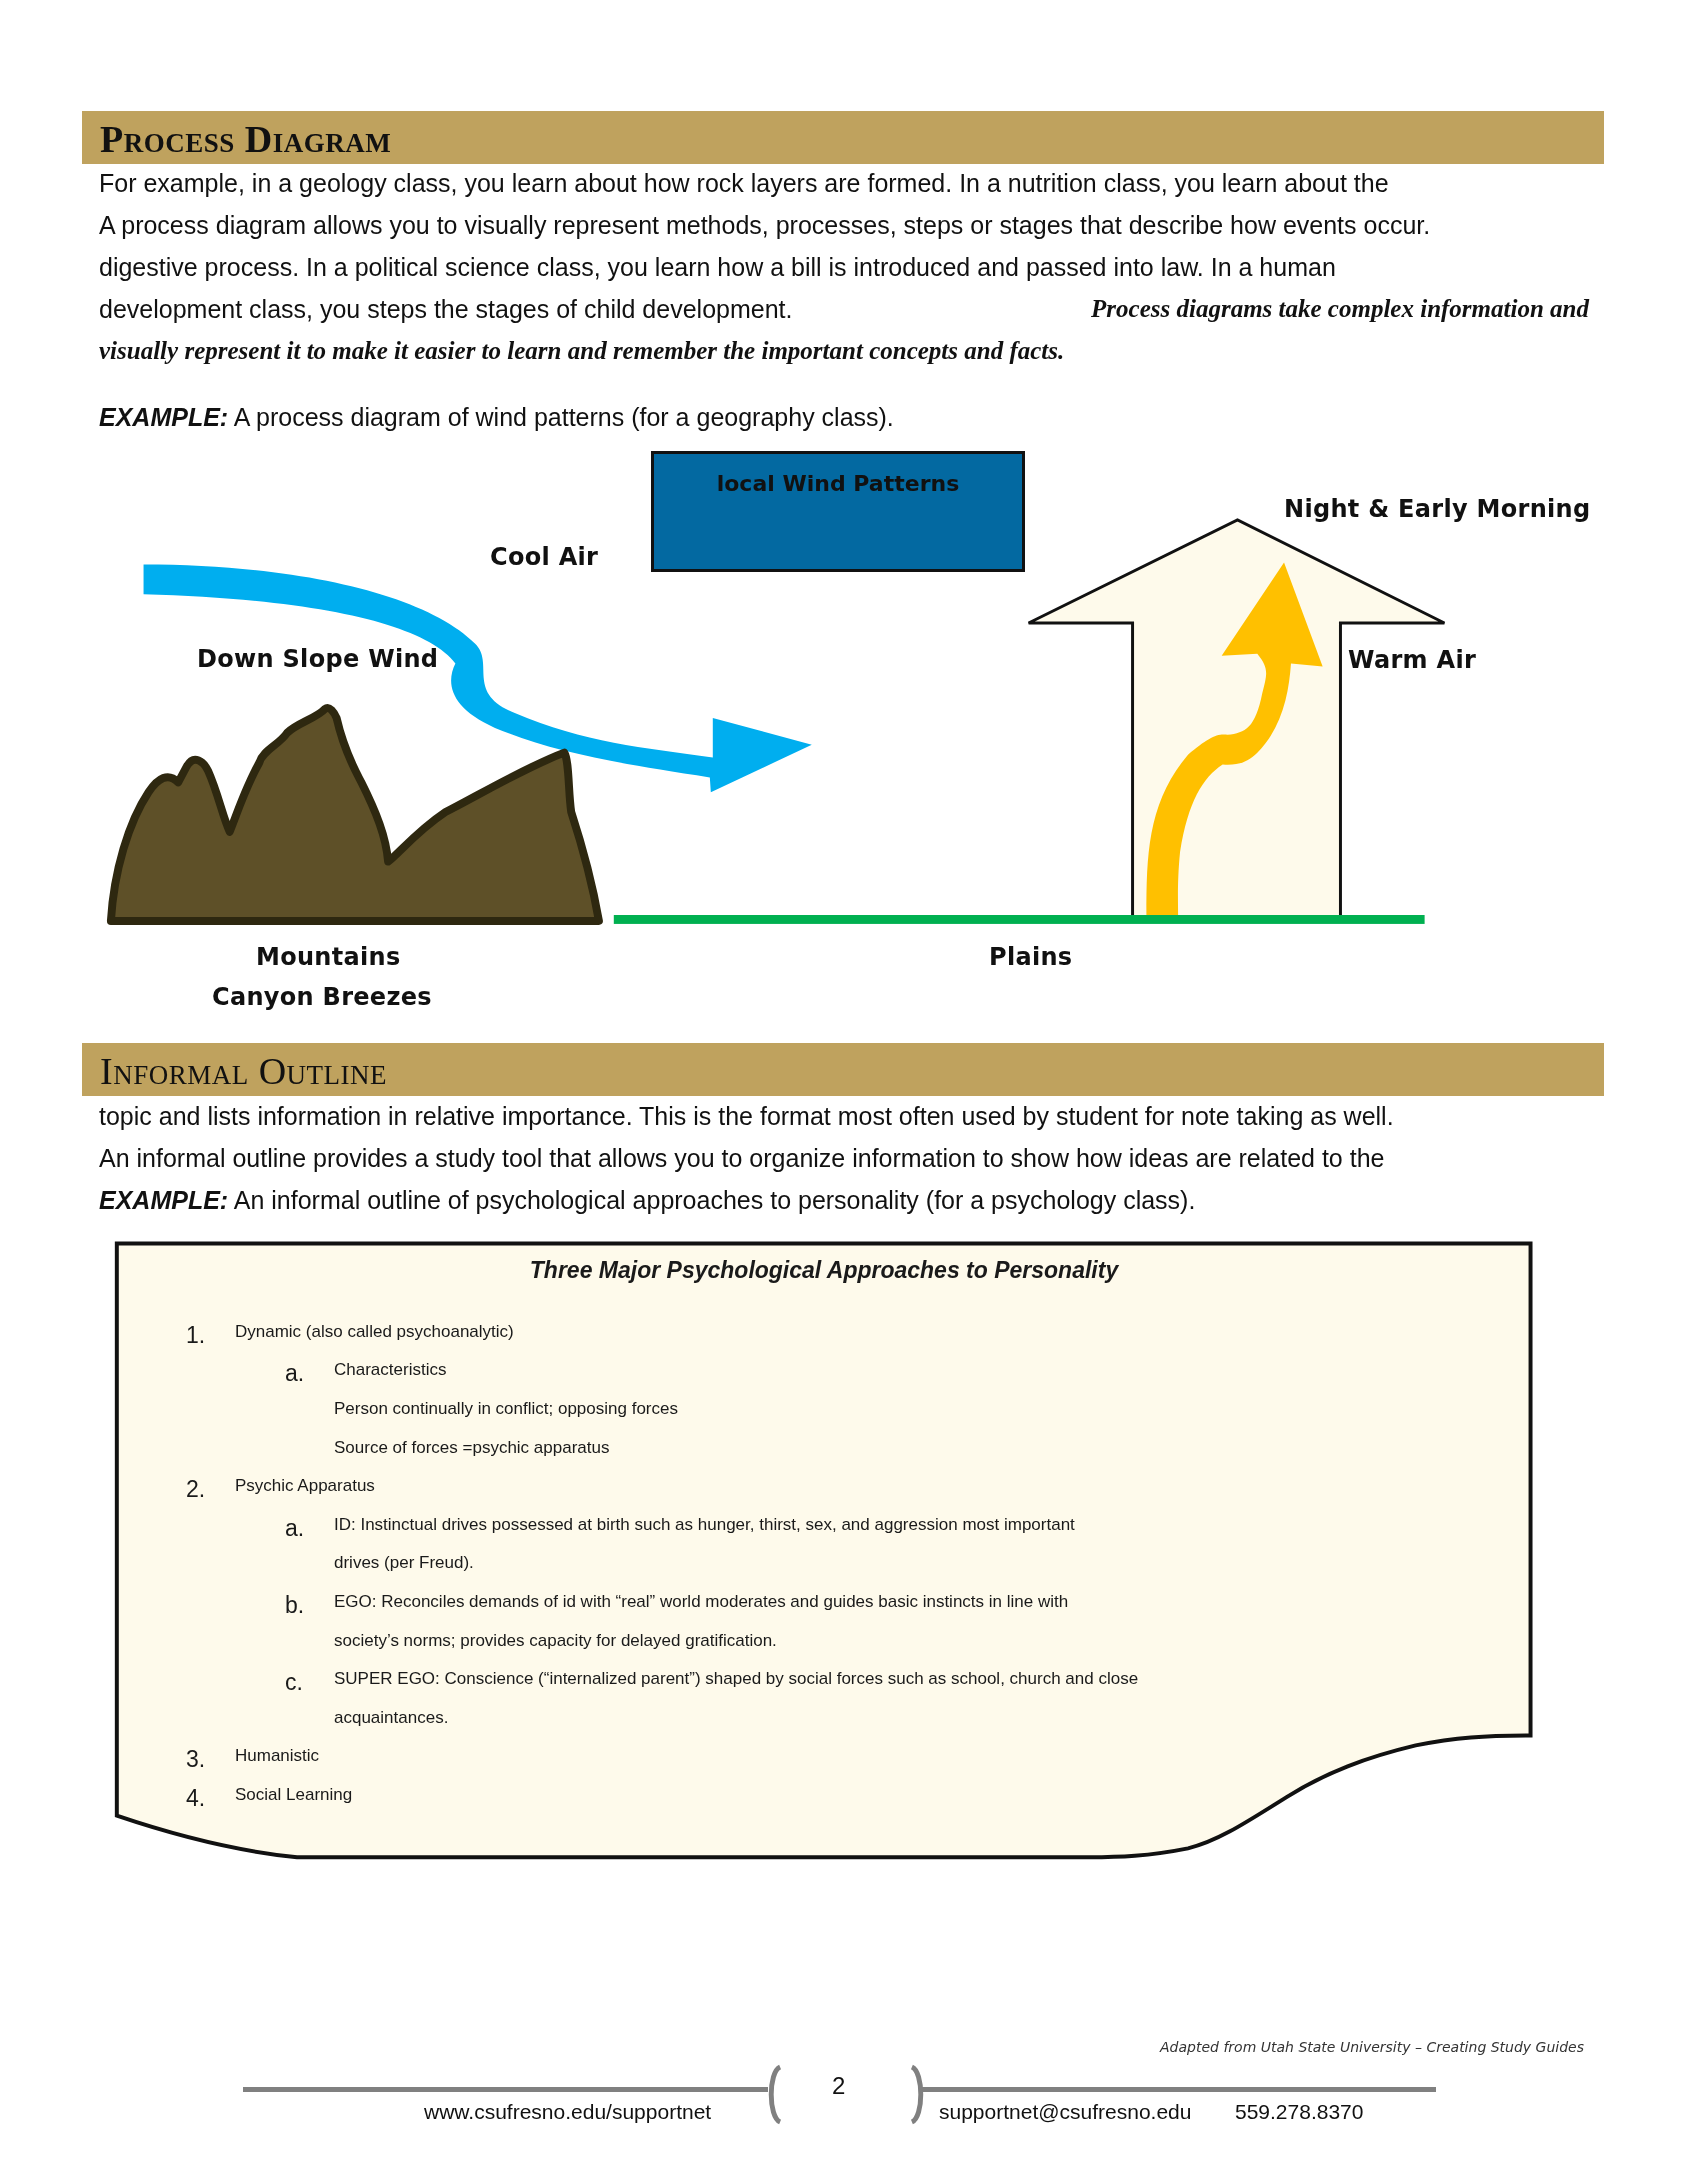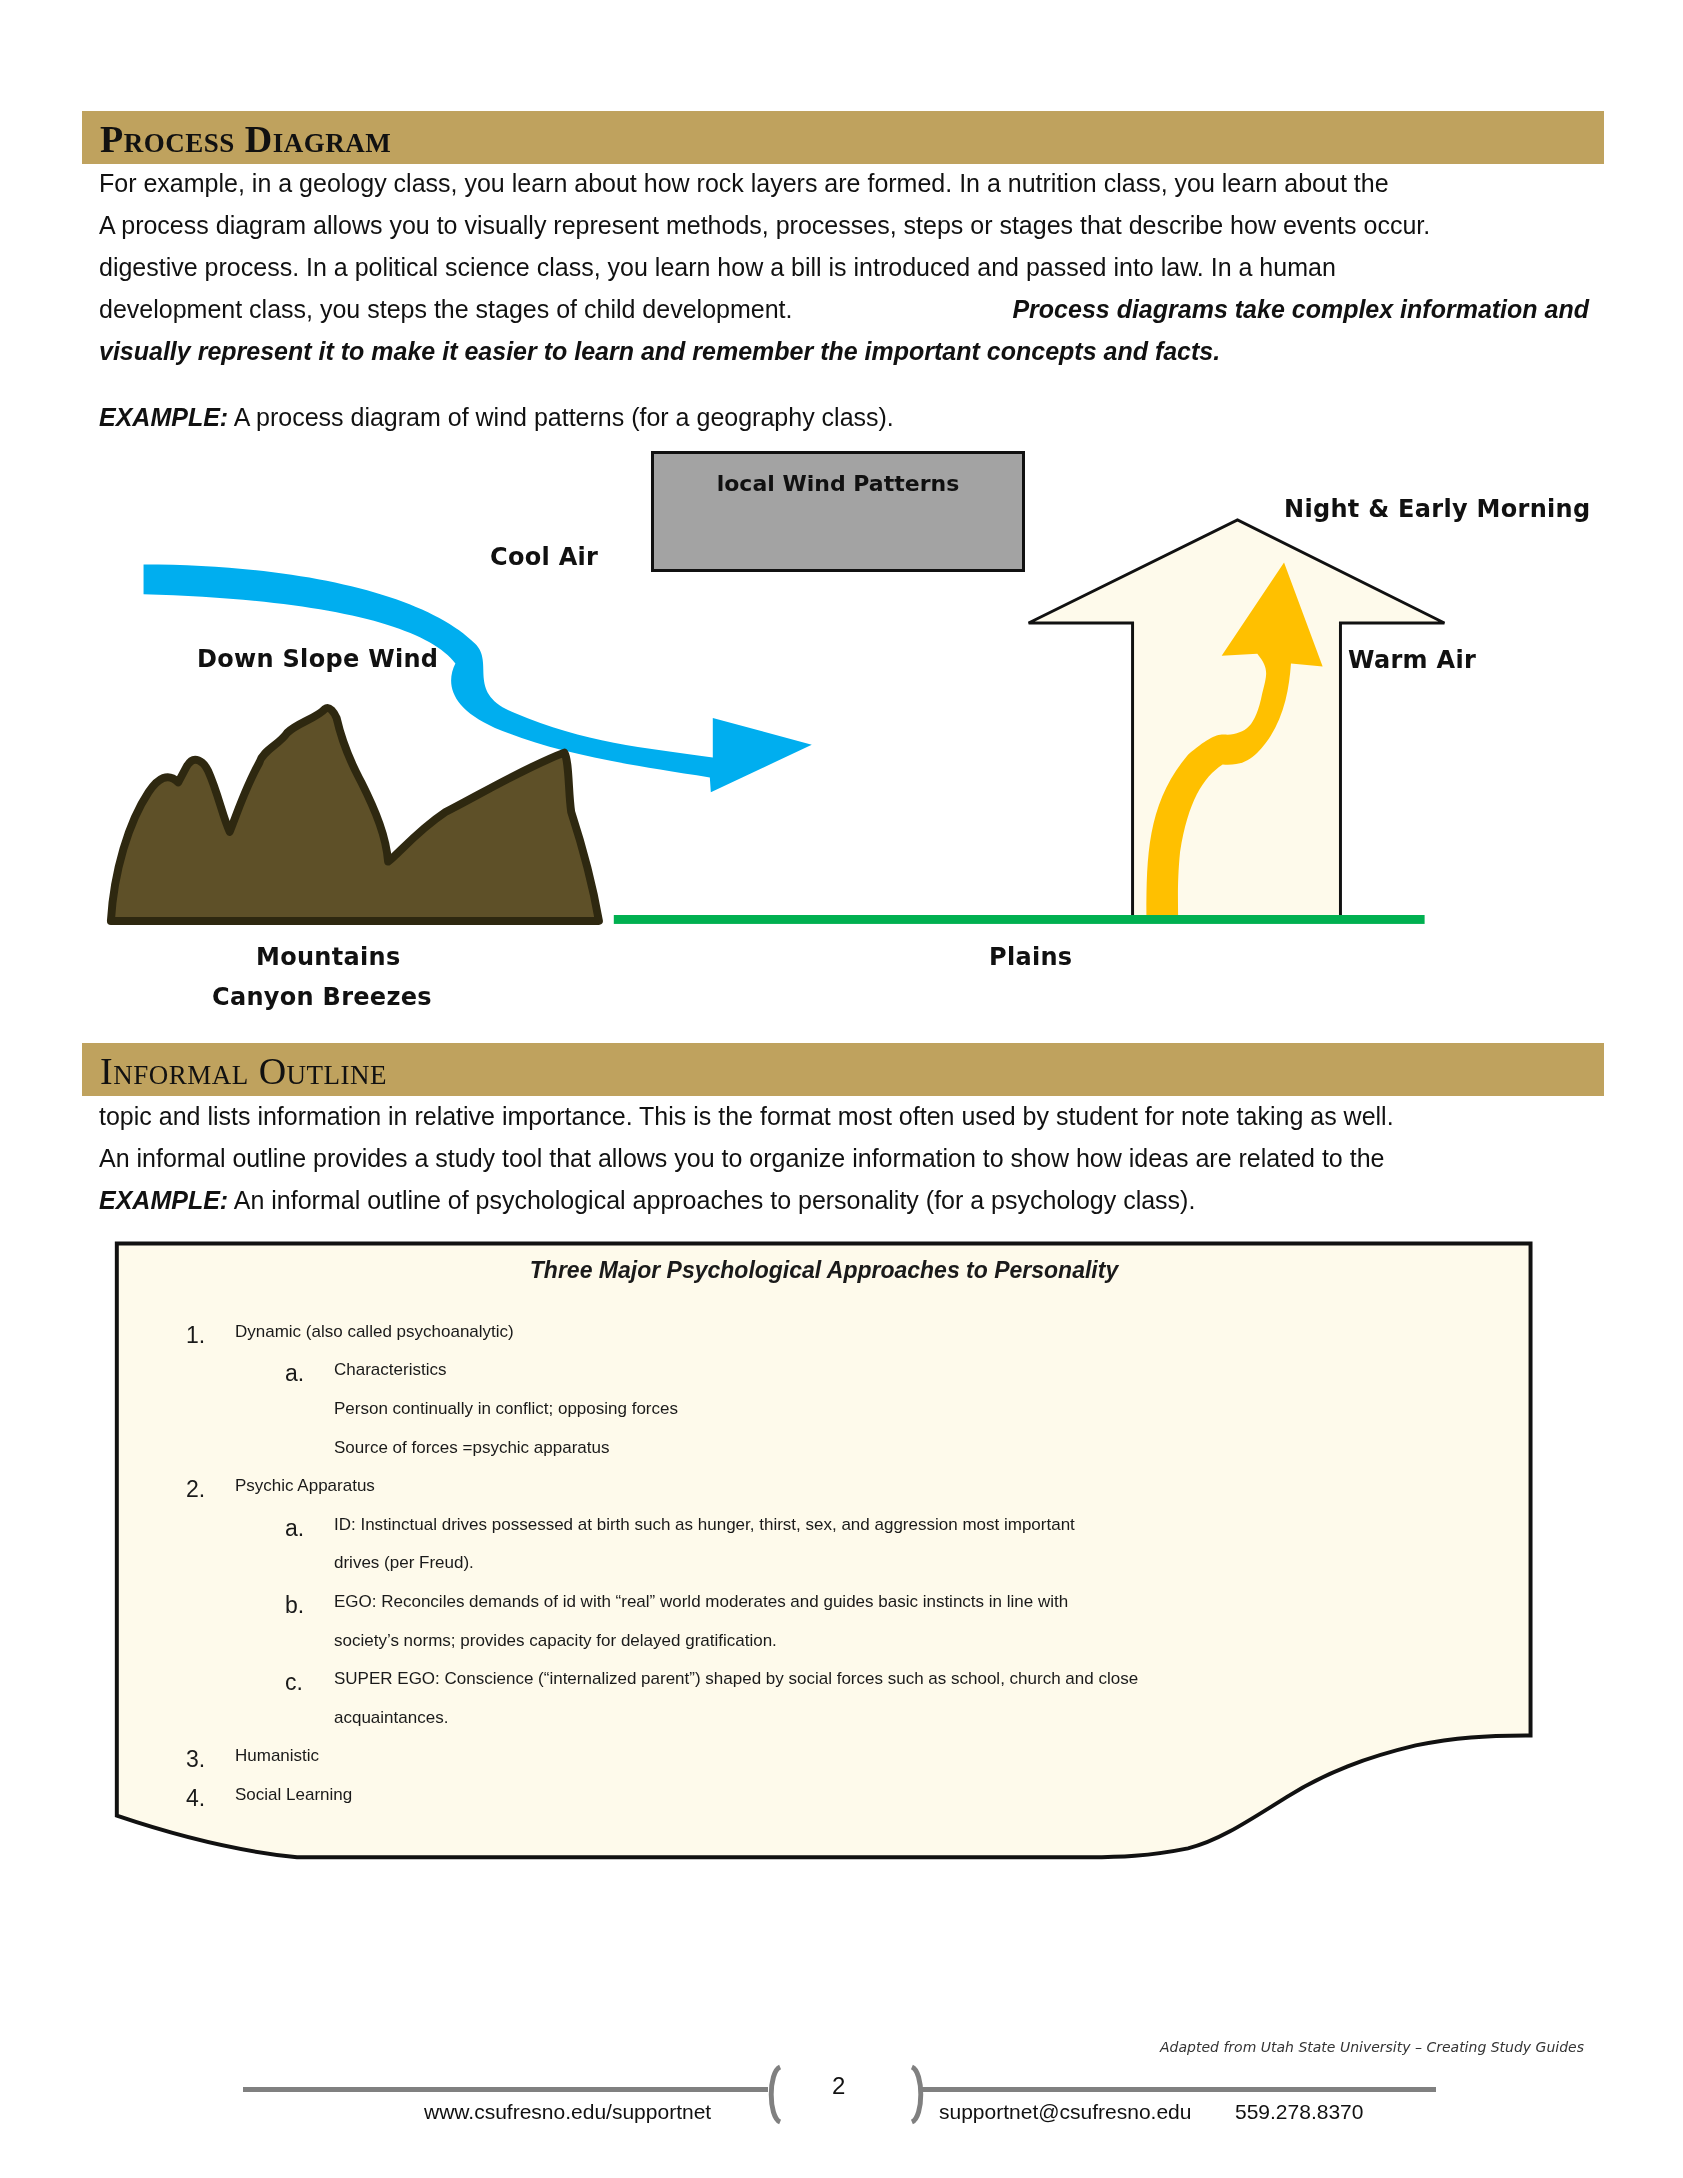--- a/index.html
+++ b/index.html
@@ -4,25 +4,25 @@
   <style>
     html, body { margin: 0; padding: 0; background: #ffffff; }
     body { width: 1683px; height: 2178px; position: relative; overflow: hidden;
       font-family: "Liberation Sans", sans-serif; color: #111; }
     .abs { position: absolute; }
     .hdr-bar { position: absolute; left: 82px; width: 1522px; height: 53px; background: #BFA25E; }
     .hdr-title { position: absolute; left: 18px; top: 6px; font-family: "Liberation Serif", serif;
       font-variant: small-caps; font-size: 38px; color: #111; letter-spacing: 0.5px; line-height: 44px; white-space: nowrap; }
     .para { position: absolute; left: 99px; width: 1490px; font-size: 25px; line-height: 42px;
       text-align: justify; color: #111; }
-    .para .emph { font-weight: bold; font-style: italic; }
+    .para .emph { font-weight: bold; font-style: italic; font-family: Liberation Serif, serif; }
     .lab { font-weight: bold; font-style: italic; }
     .dlabel { position: absolute; font-family: "DejaVu Sans", sans-serif; font-weight: bold; font-size: 24px;
       color: #111; white-space: nowrap; letter-spacing: 0.3px; }
-    .titlebox { position: absolute; left: 651px; top: 451px; width: 374px; height: 121px; background: #a3a3a3;
+    .titlebox { position: absolute; left: 651px; top: 451px; width: 374px; height: 121px; background: #0369a1;
       border: 3px solid #111; box-sizing: border-box; text-align: center; }
     .titlebox div { font-family: "DejaVu Sans", sans-serif; font-weight: bold; font-size: 22px; line-height: 50px; }
     .titlebox .t1 { margin-top: 8px; line-height: 44px; }
     .outline-text { position: absolute; font-size: 17px; color: #1a1a1a; white-space: nowrap; }
     .ol-title { position: absolute; left: 116px; width: 1416px; top: 1257px; text-align: center;
       font-weight: bold; font-style: italic; font-size: 23px; color: #1a1a1a; }
     .num { position: absolute; font-size: 23px; color: #1a1a1a; }
     .footer-line { position: absolute; height: 5px; background: #808080; }
     .foot-text { position: absolute; font-size: 21px; color: #111; white-space: nowrap; }
     .credit { position: absolute; right: 99px; top: 2039px; font-size: 14px; font-style: italic; color: #333; white-space: nowrap; }

